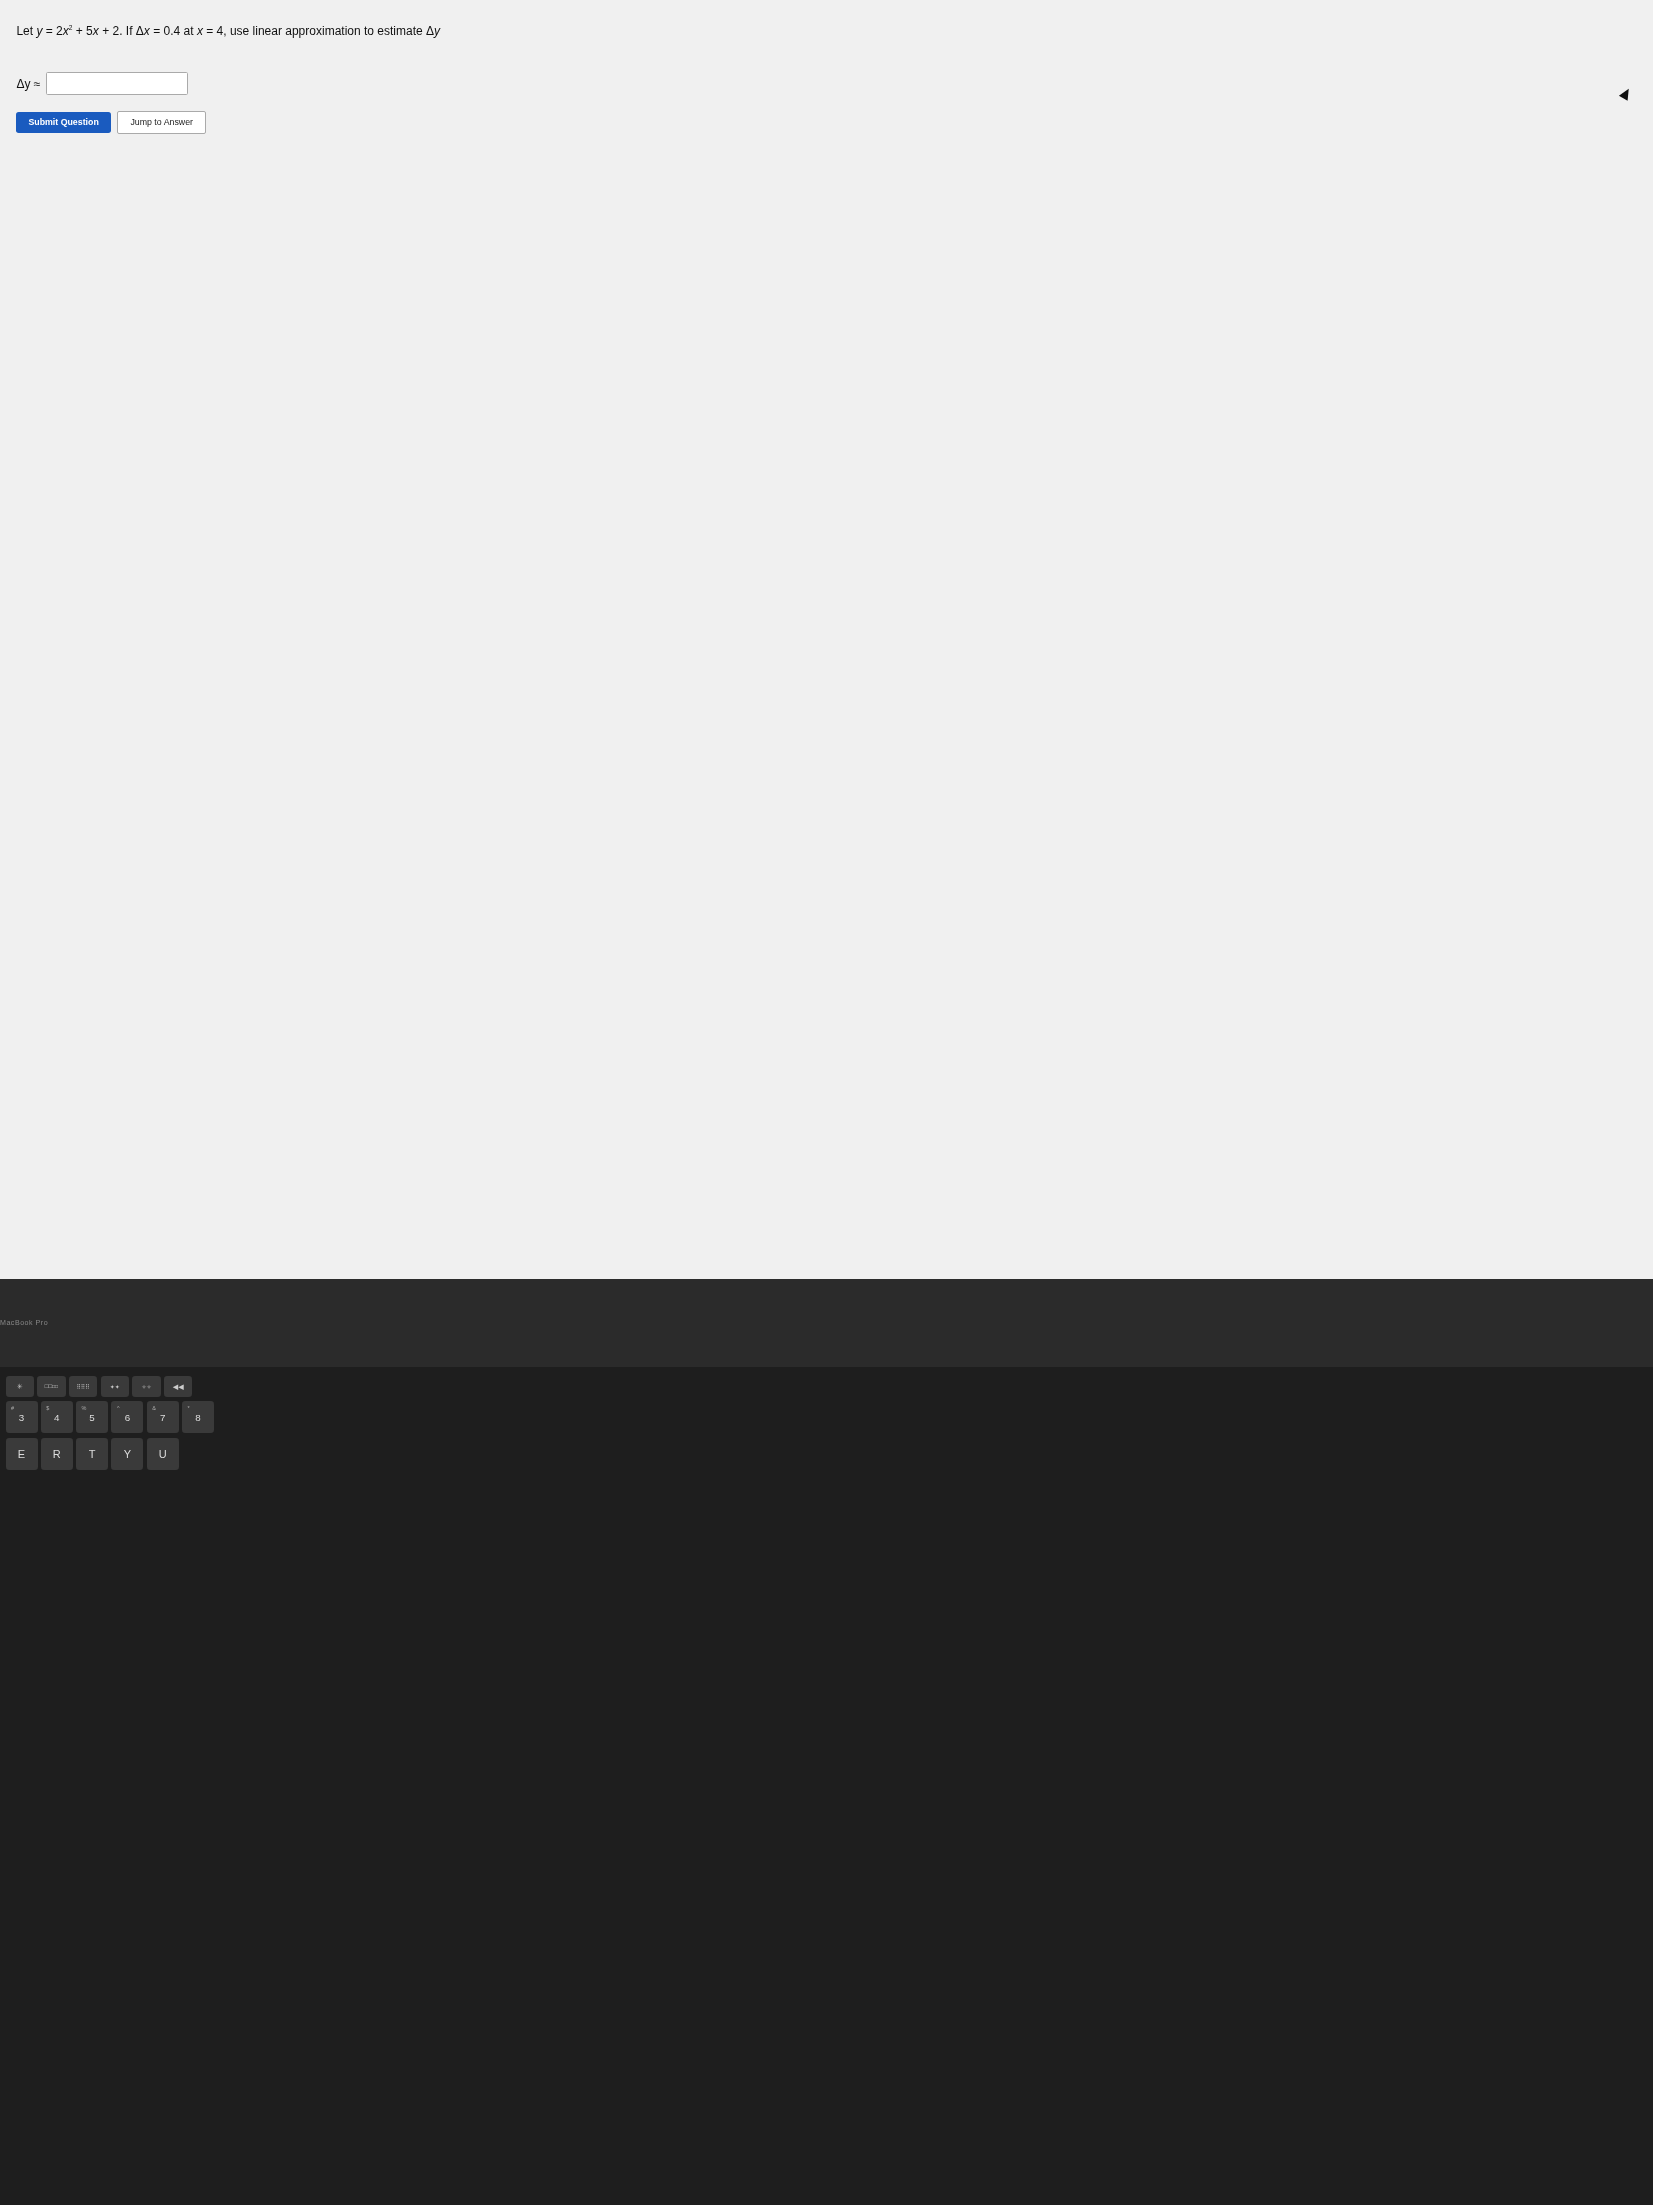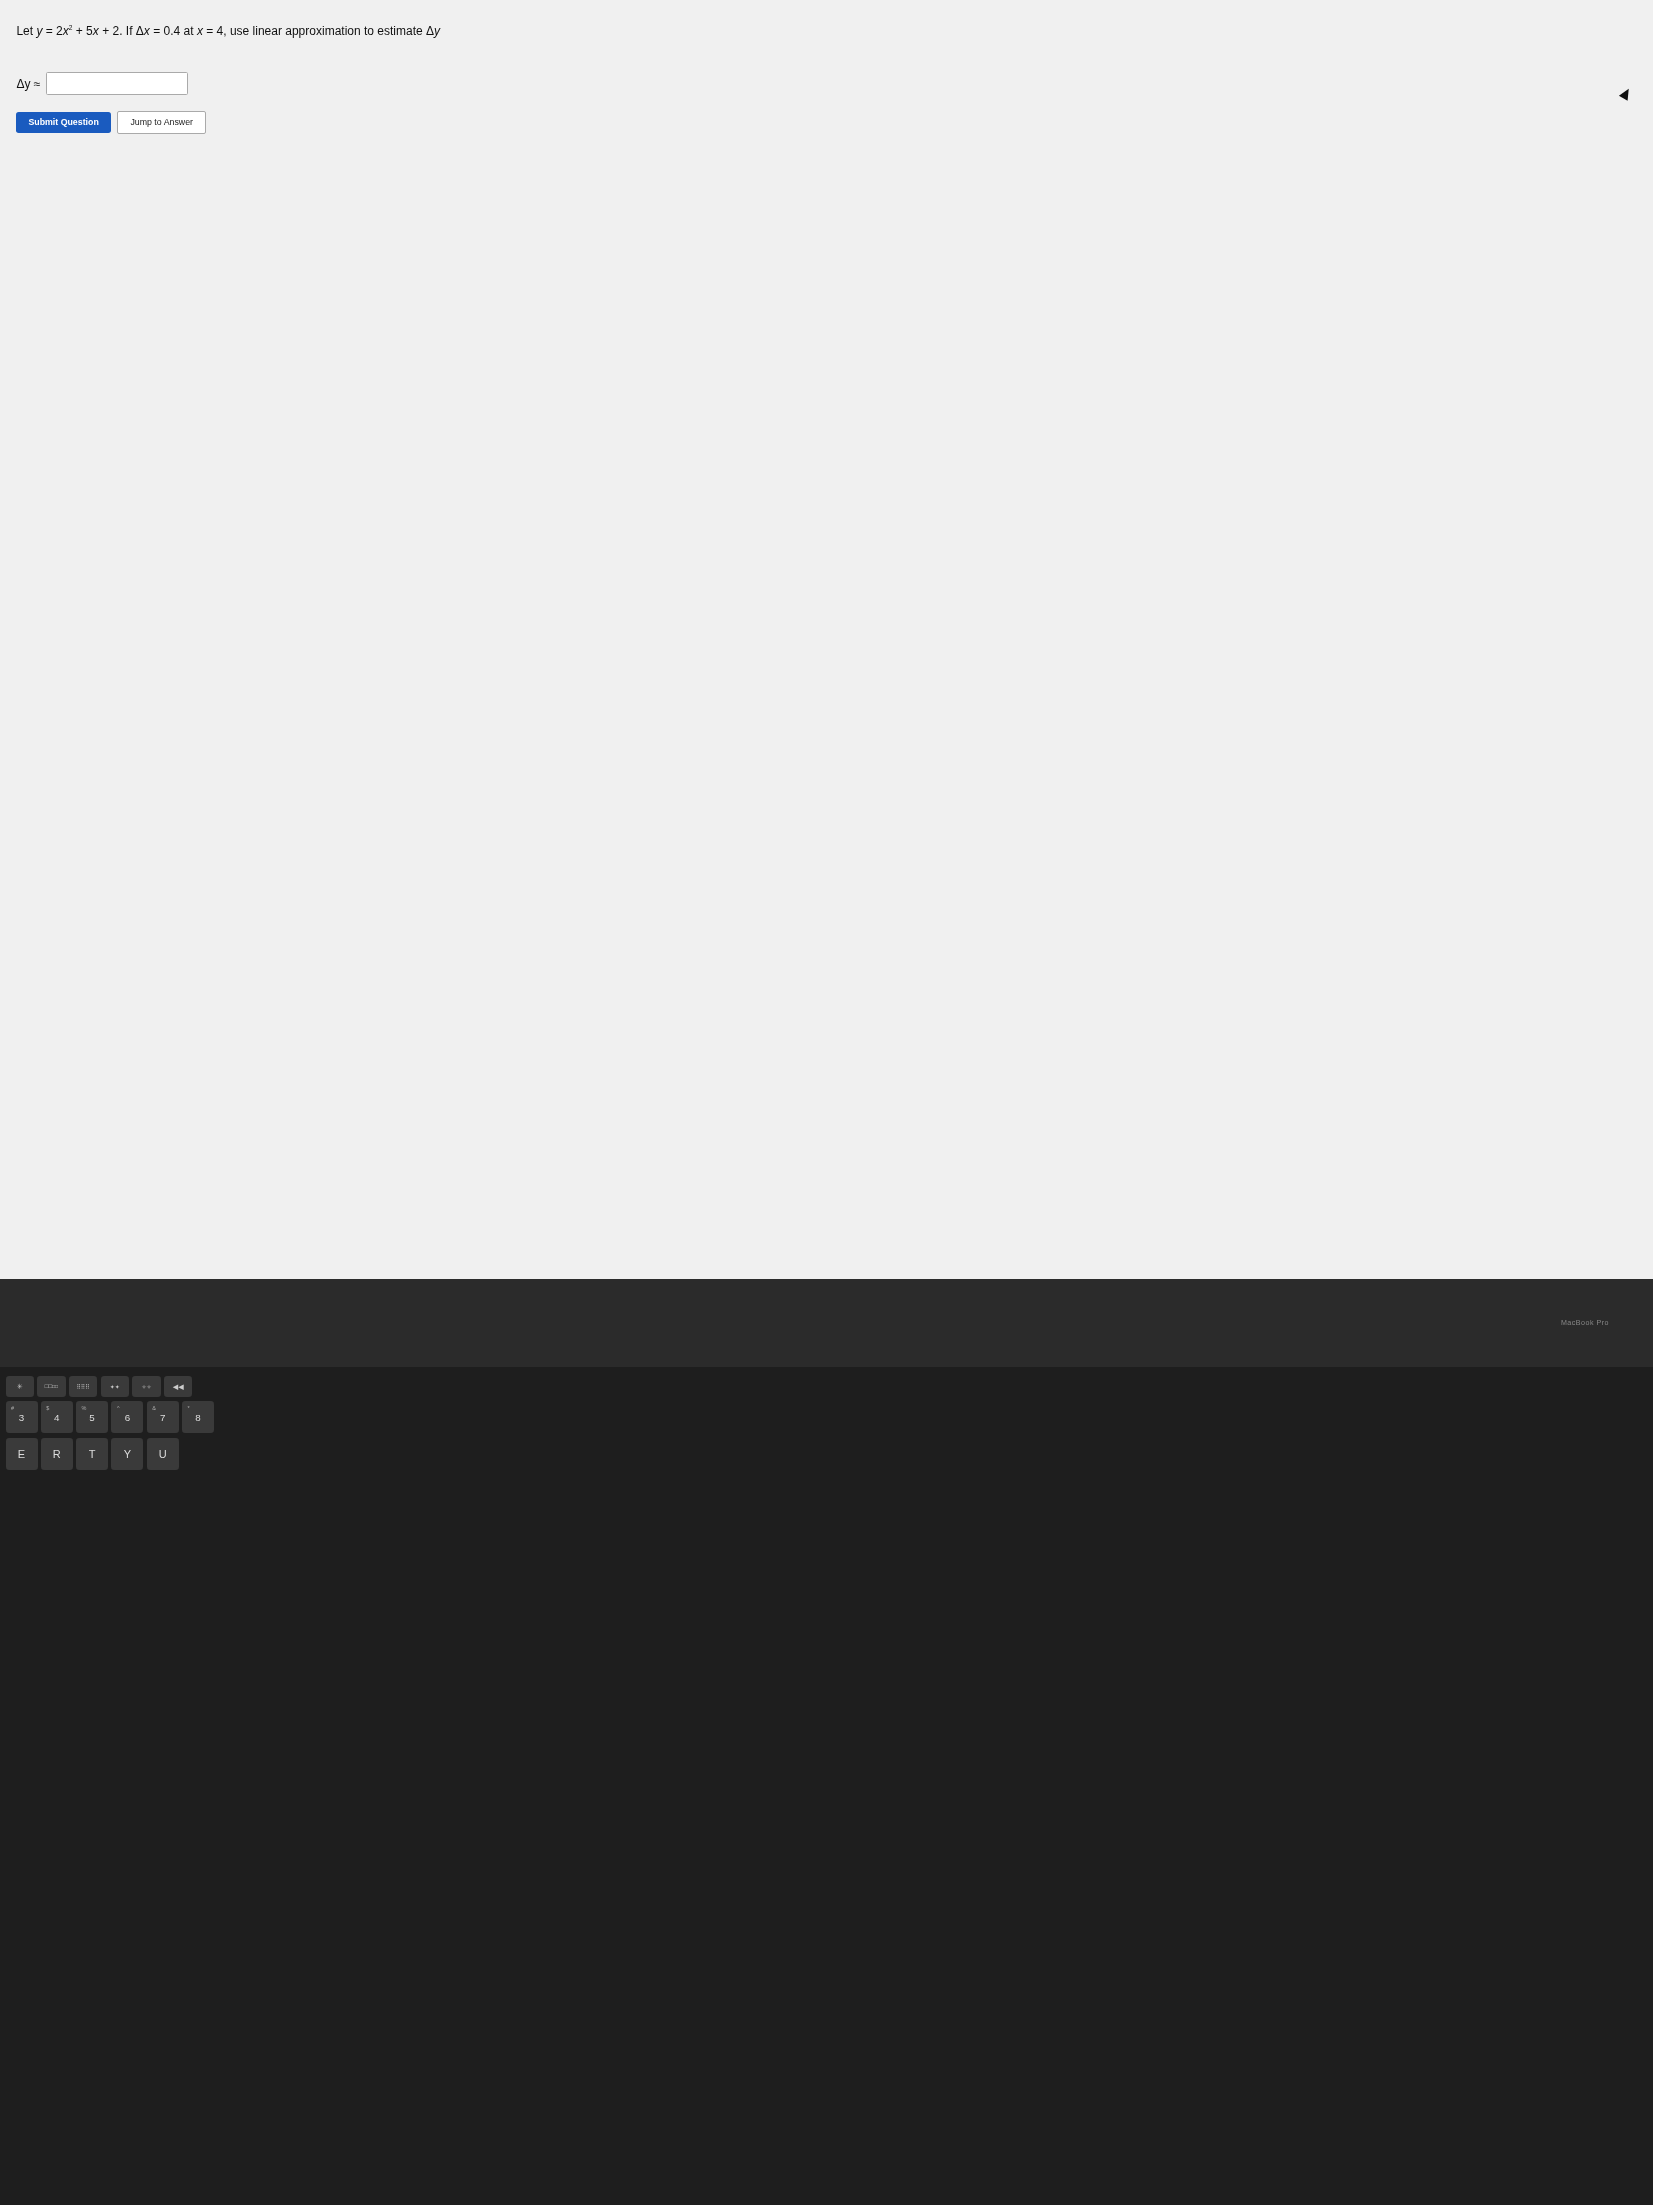--- a/index.html
+++ b/index.html
@@ -88,21 +88,20 @@
       font-weight: 400;
       cursor: pointer;
     }
 
     
     .bezel-bottom {
       background: #2b2b2b;
       flex: 0 0 4%;
       display: flex;
       align-items: center;
-      justify-content: flex-end;
       padding-right: 44px;
     }
 
     .macbook-label {
       color: #888;
       font-size: 7.1px;
       letter-spacing: 0.5px;
     }
 
     

